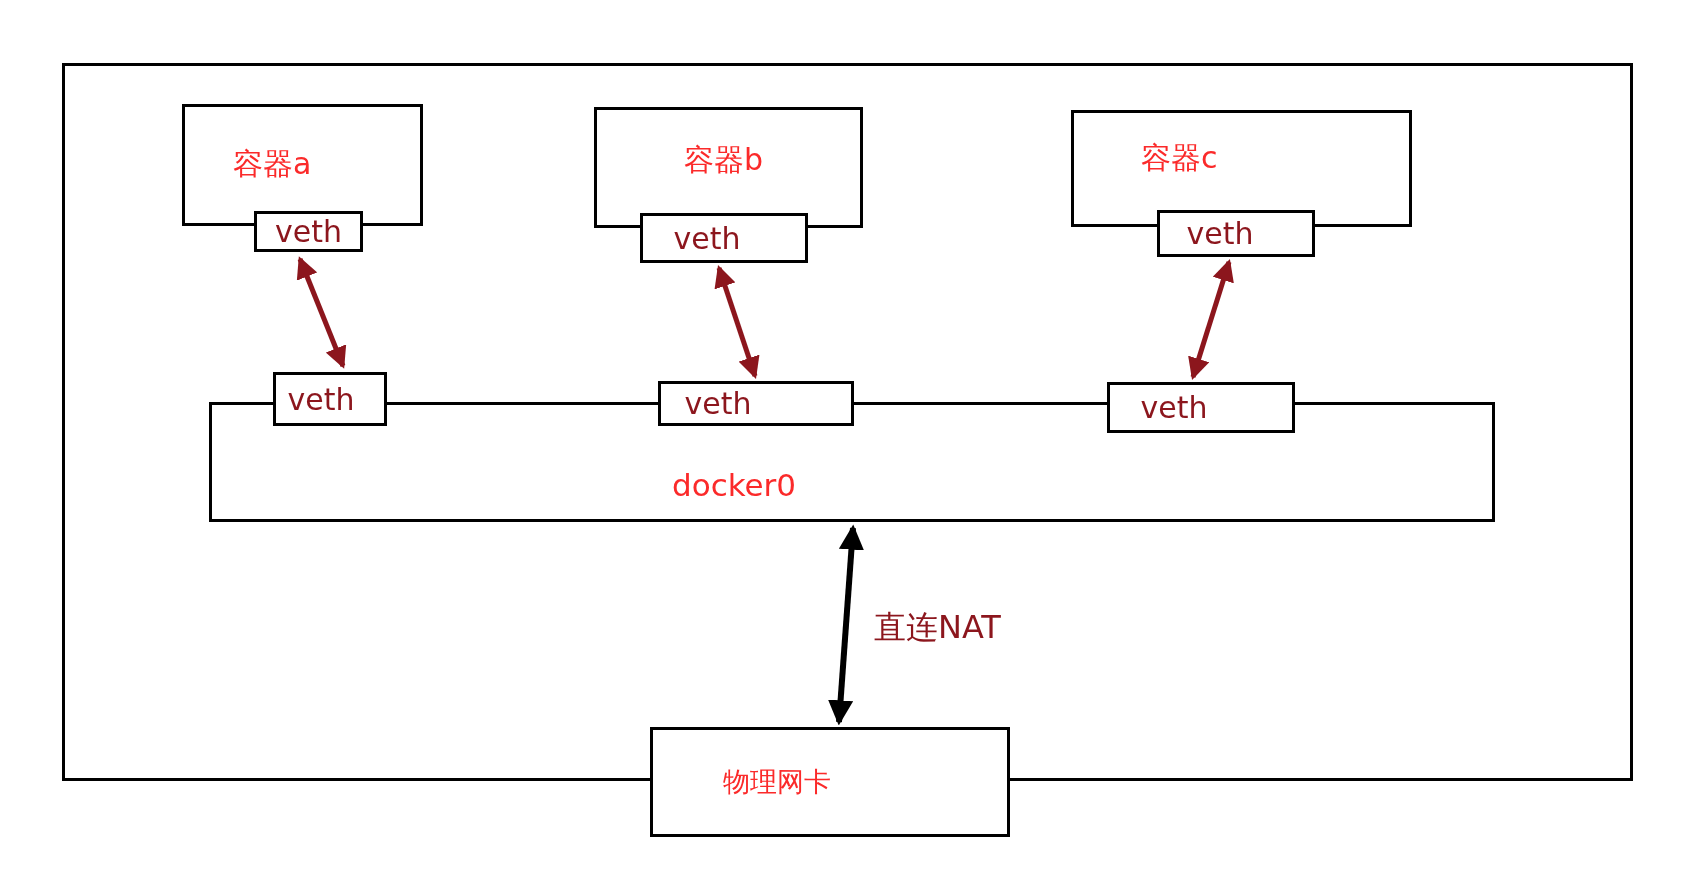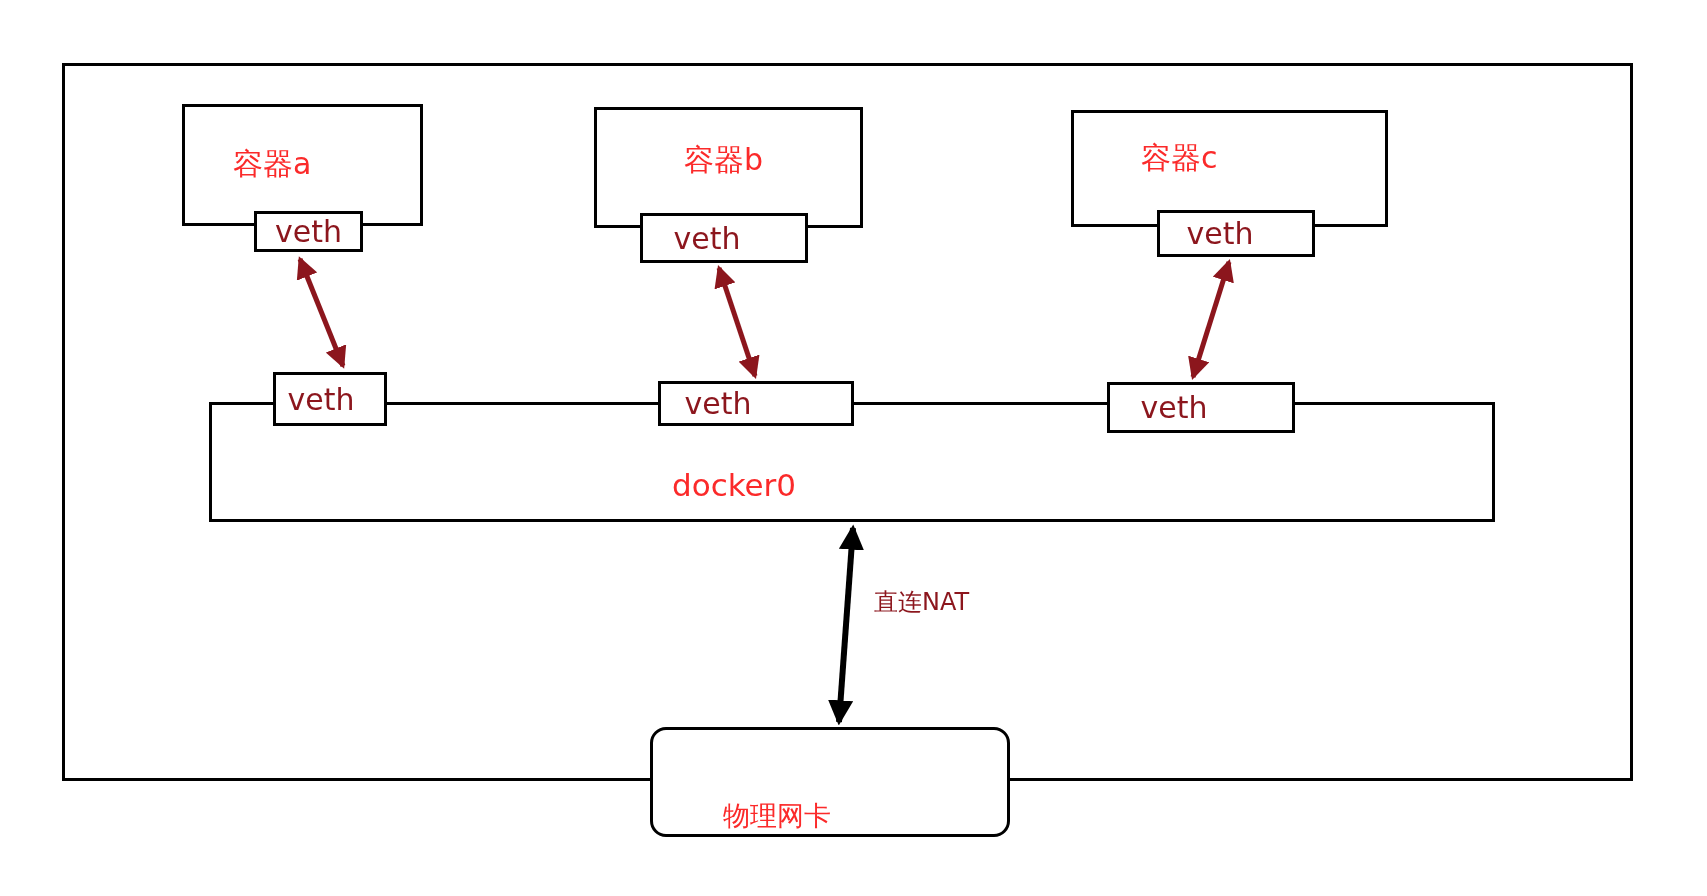--- a/index.html
+++ b/index.html
@@ -21,21 +21,21 @@
     background: #ffffff;
   }
   .host {
     left: 62px; top: 63px; width: 1571px; height: 718px;
     background: transparent;
     z-index: 1;
   }
   .container-box { z-index: 2; }
   .container-a { left: 182px; top: 104px; width: 241px; height: 122px; }
   .container-b { left: 594px; top: 107px; width: 269px; height: 121px; }
-  .container-c { left: 1071px; top: 110px; width: 317px; height: 117px; }
+  .container-c { left: 1071px; top: 110px; width: 341px; height: 117px; }
   .container-label {
     position: absolute;
     font-size: 30px;
     line-height: 34px;
     color: var(--label-red, #fb2a2a);
     white-space: nowrap;
   }
   .container-a .container-label { left: 48px; top: 23px; margin-top: 17px; }
   .container-b .container-label { left: 46px; top: 33px; margin-left: 41px; }
   .container-c .container-label { left: 67px; top: 28px; }
@@ -73,34 +73,33 @@
   .veth-up-b span  { transform: translateX(-17px); }
   .veth-up-c span  { transform: translateX(-16px); }
   .veth-low-a span { transform: translateX(-9px); }
   .veth-low-b span { transform: translateX(-38px); }
   .veth-low-c span { transform: translateX(-27px); }
 
   .nic {
     left: 650px; top: 727px; width: 360px; height: 110px;
     z-index: 3;
     display: flex;
-    align-items: flex-end;
-    border-radius: 16px;
+    align-items: center;
   }
   .nic-label {
     font-size: 27px;
     color: var(--label-red, #fb2a2a);
     padding-left: 70px;
     white-space: nowrap;
   }
 
   .nat-label {
     position: absolute;
-    left: 874px; top: 584px;
-    font-size: 24px;
+    left: 874px; top: 609px;
+    font-size: 32px;
     line-height: 36px;
     color: var(--dark-red, #8c161d);
     z-index: 6;
     white-space: nowrap;
   }
 
   .arrows {
     position: absolute;
     left: 0; top: 0;
     z-index: 5;

